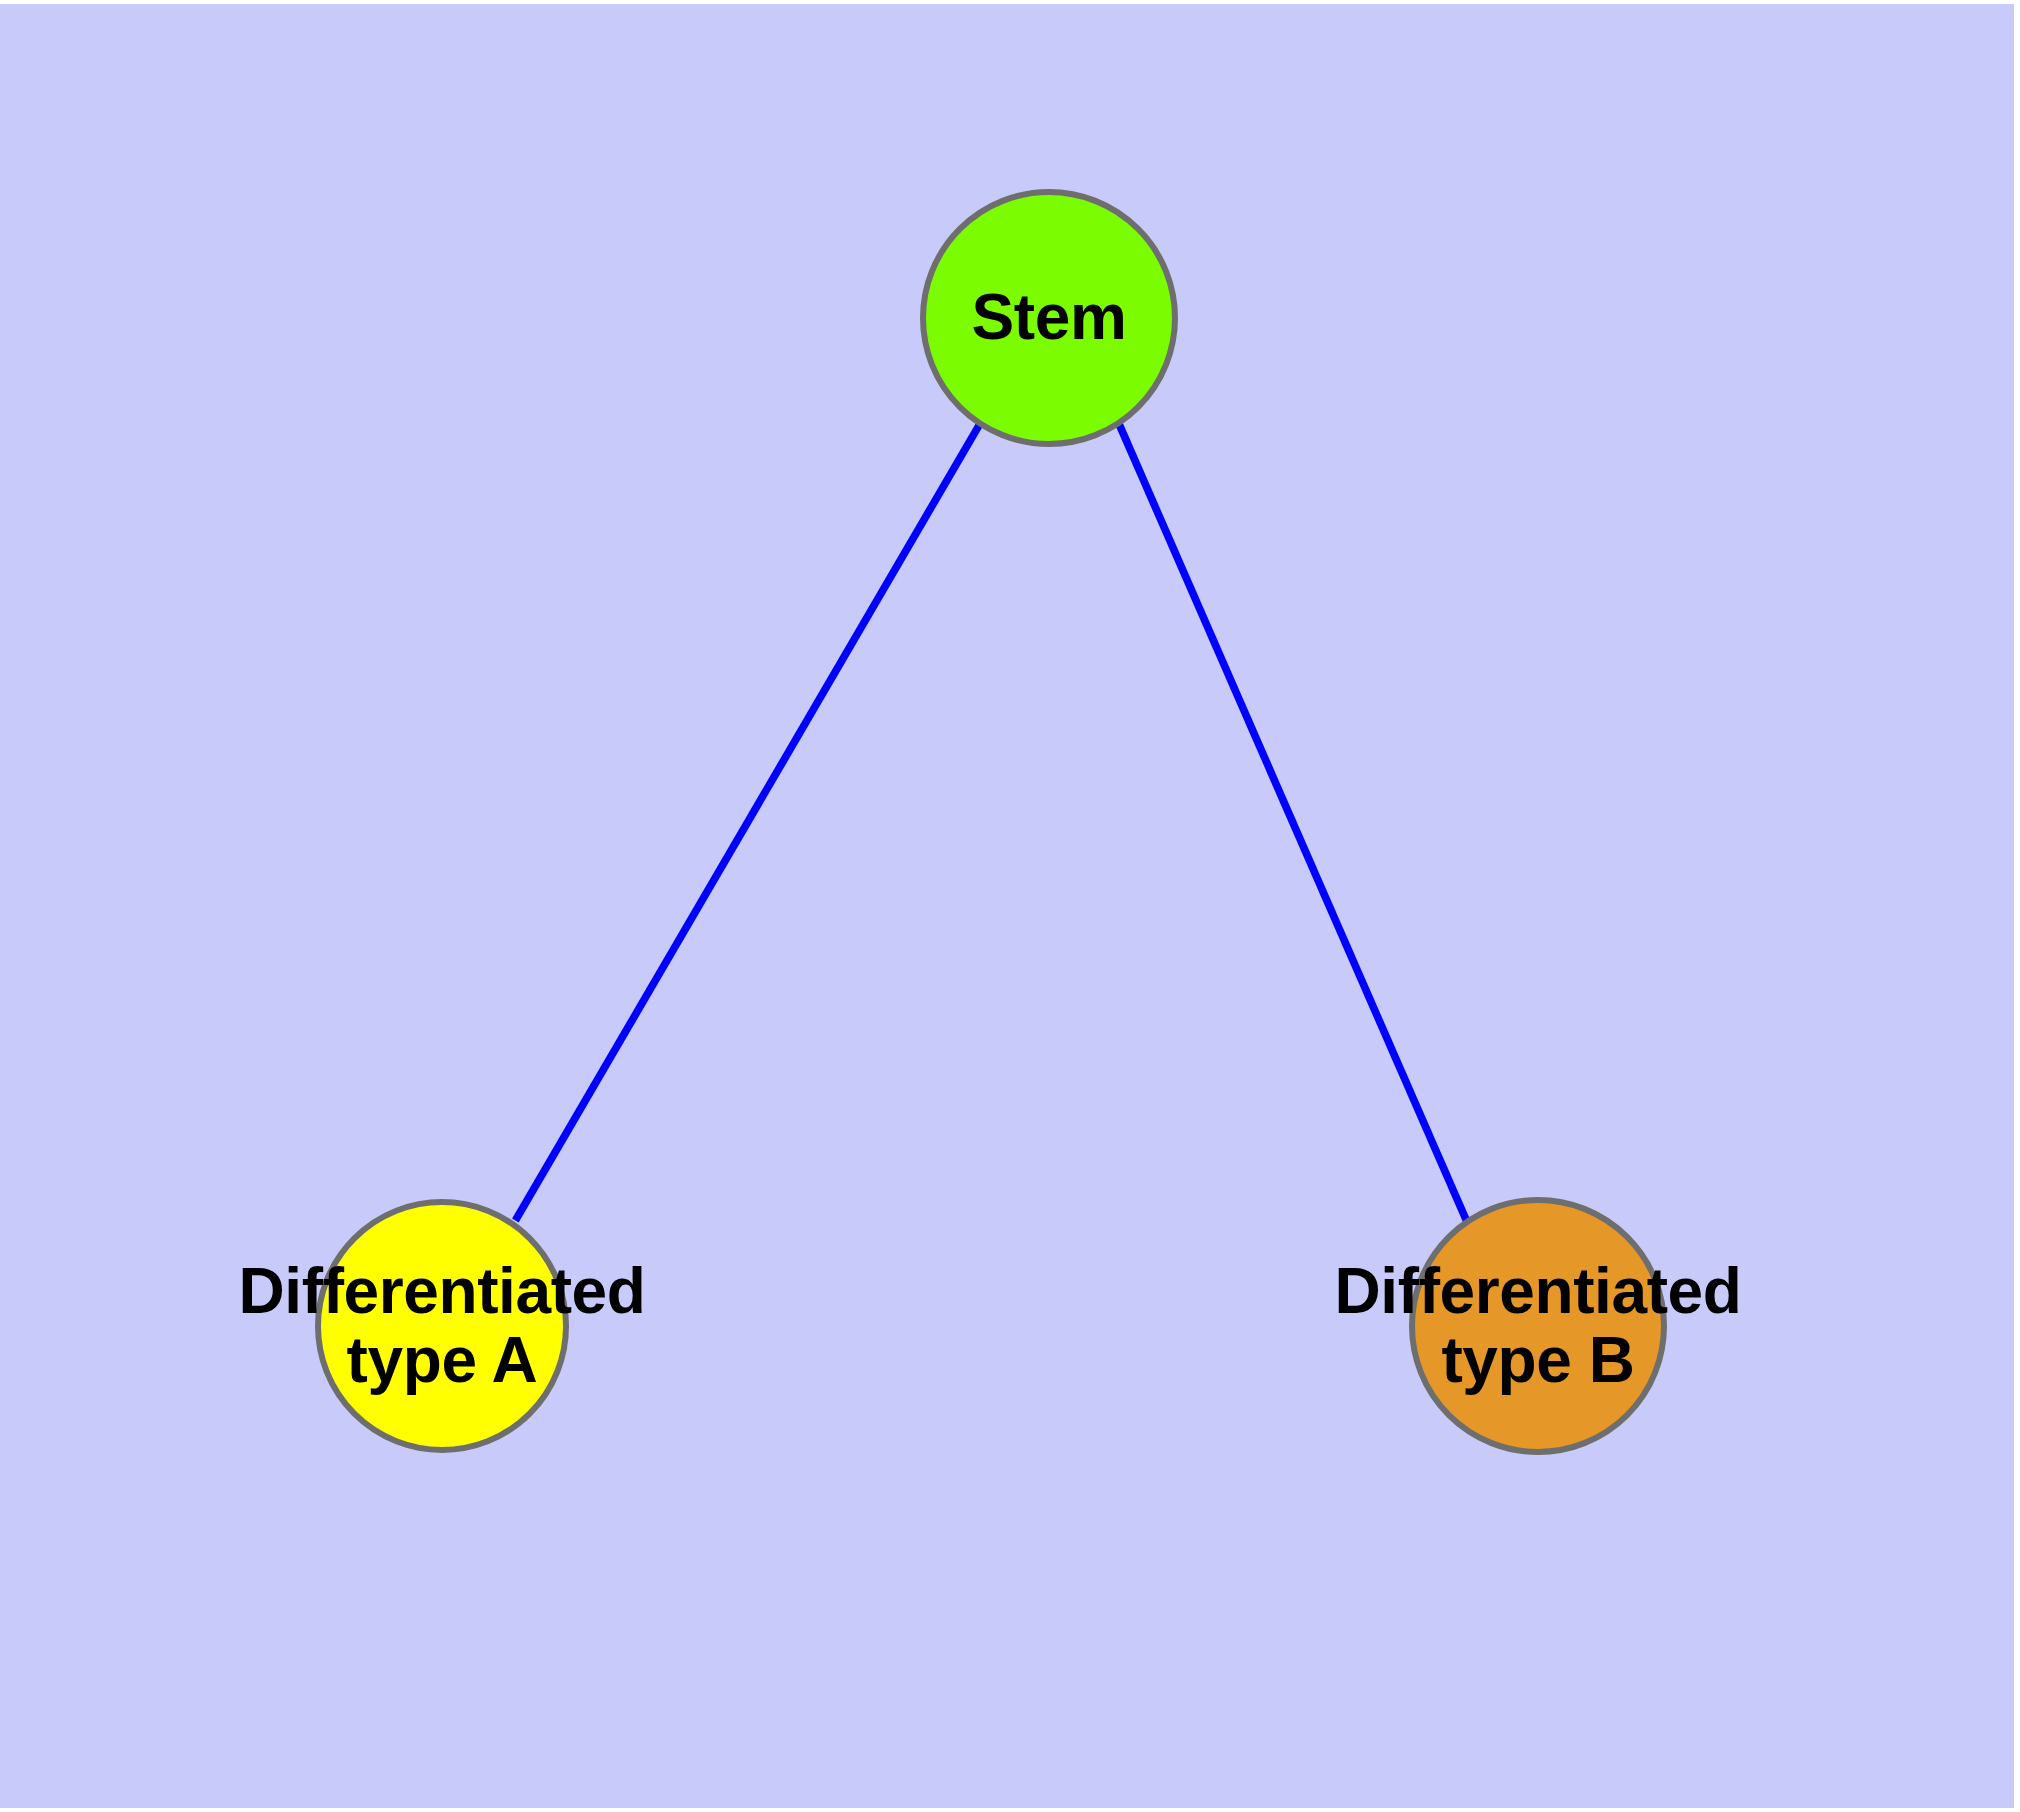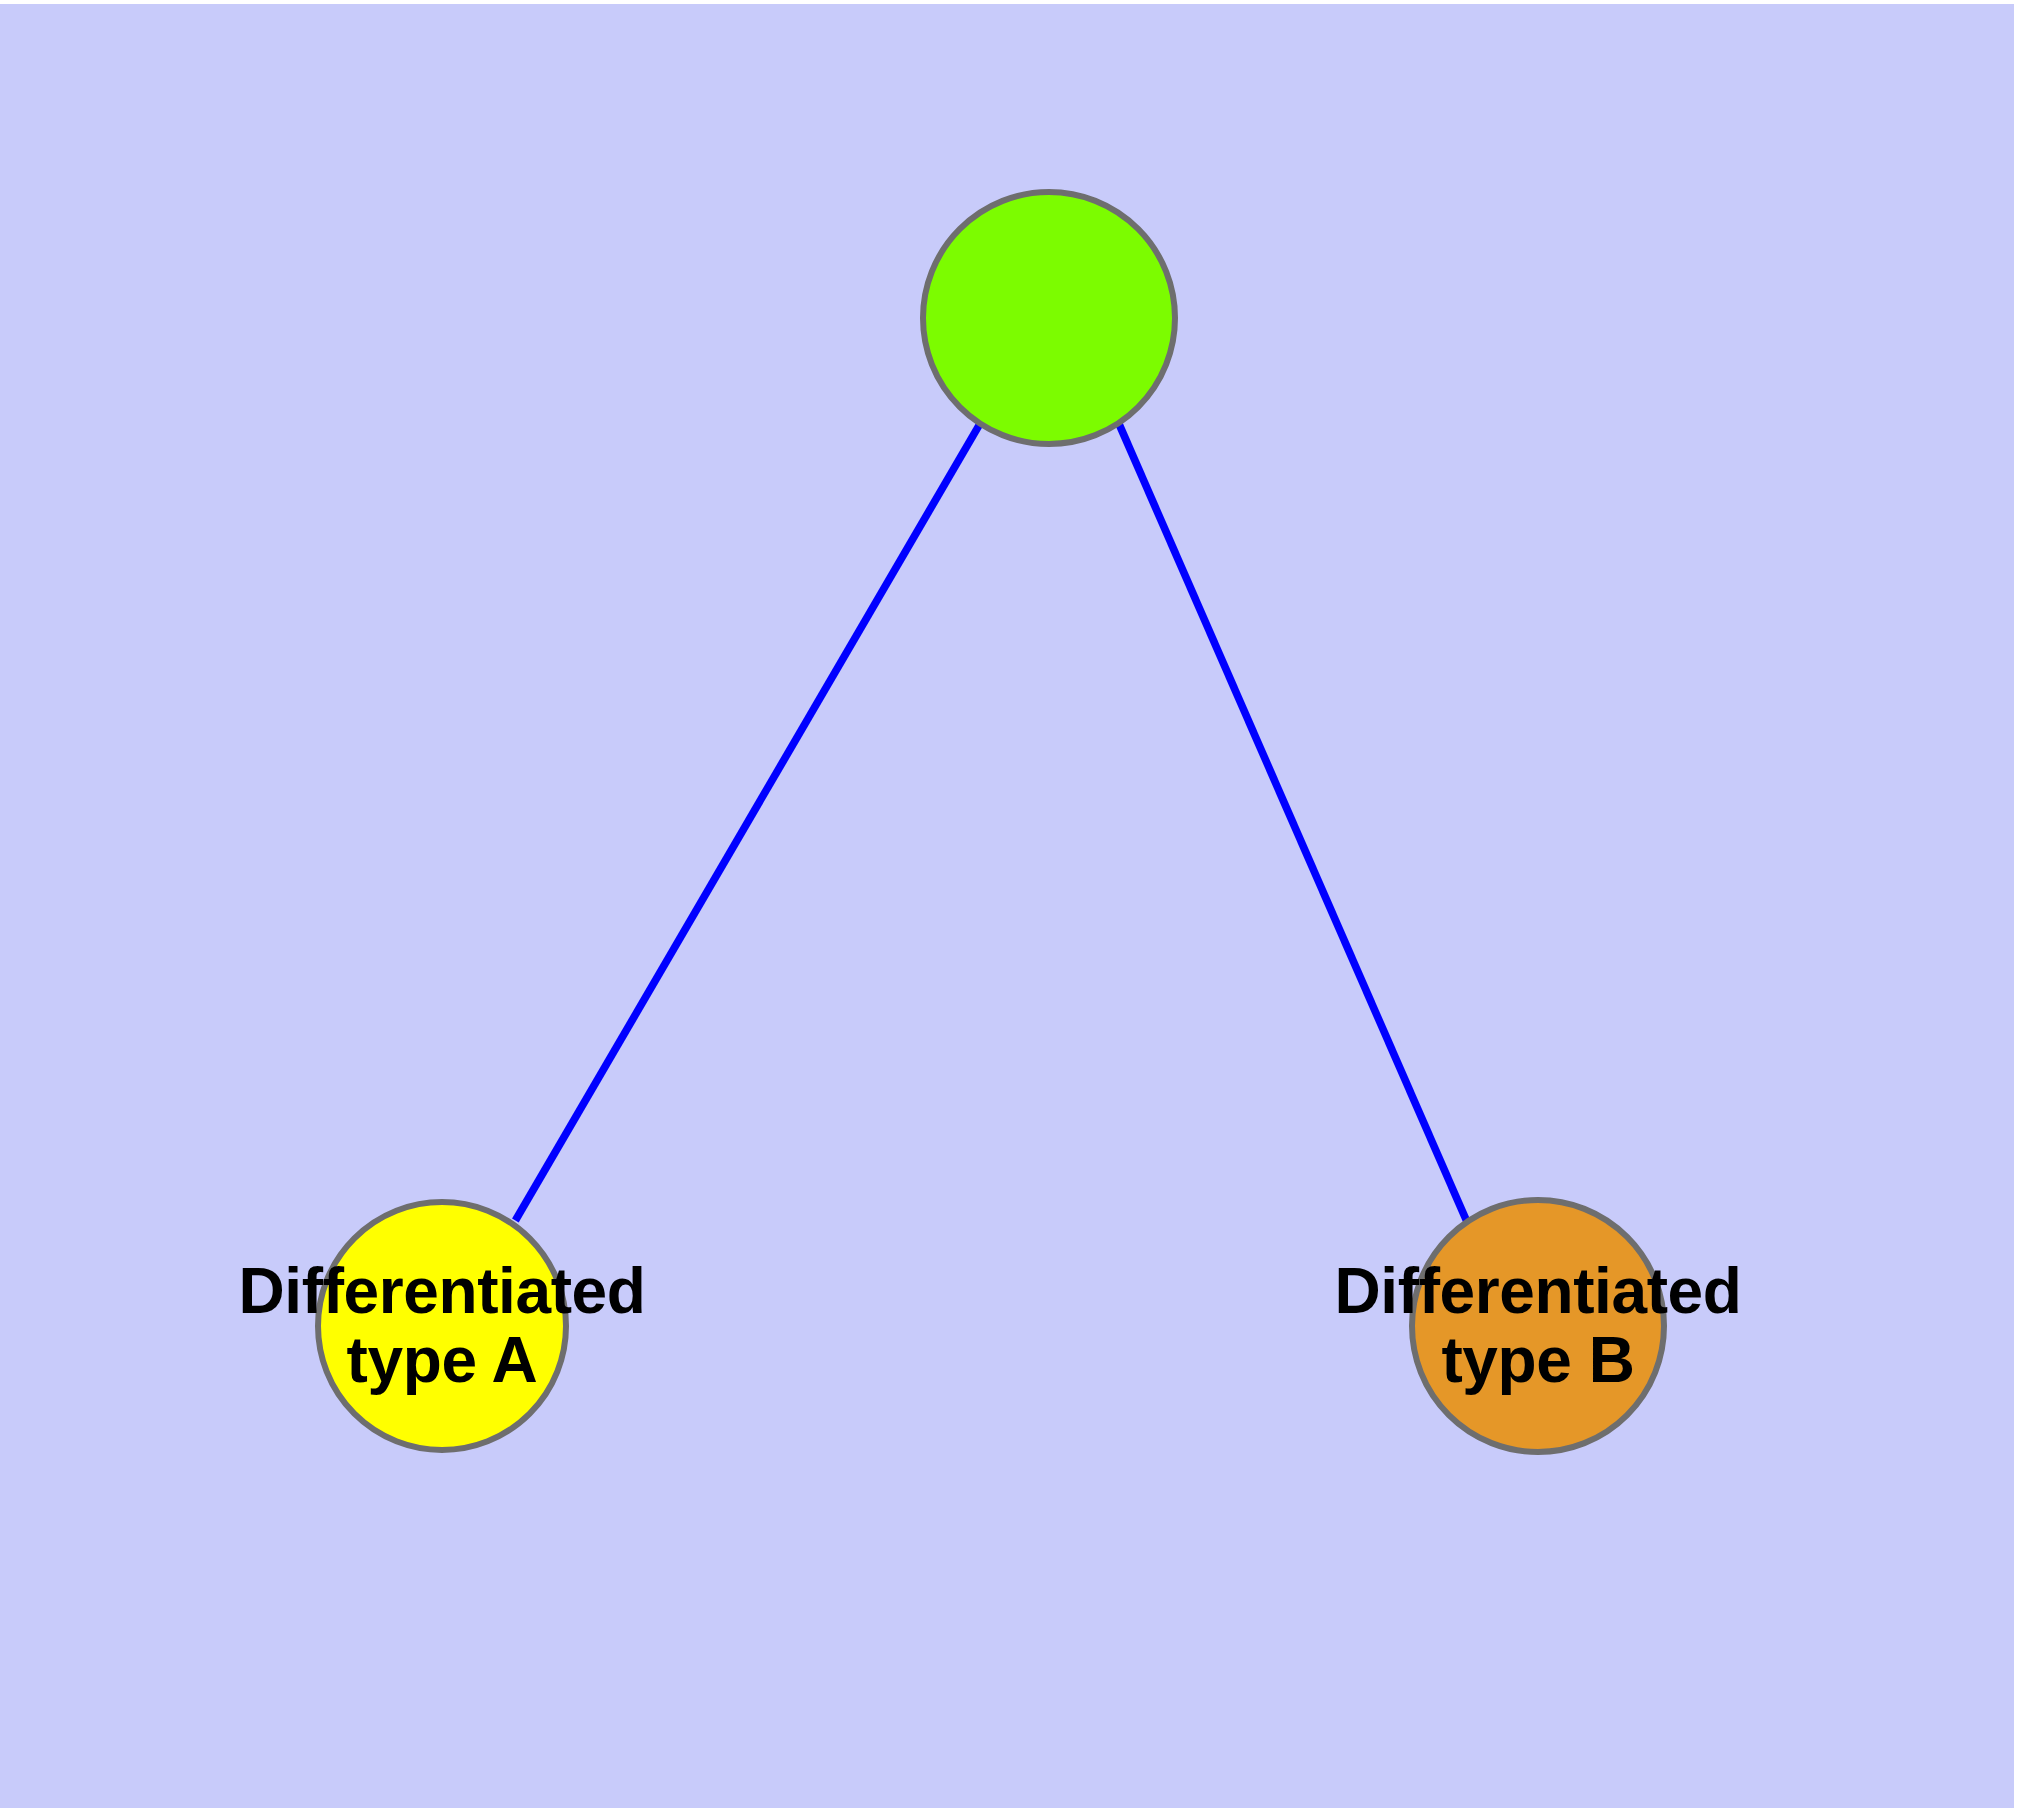--- a/index.html
+++ b/index.html
@@ -96,20 +96,21 @@
 
     <svg id="edge-layer" viewBox="0 0 2376 2128" preserveAspectRatio="none">
       <line x1="1155" y1="497" x2="608" y2="1435" stroke="#0000ff" stroke-width="9" stroke-linecap="butt"></line>
       <line x1="1320" y1="495" x2="1730" y2="1435" stroke="#0000ff" stroke-width="9" stroke-linecap="butt"></line>
     </svg>
 
     <div class="node" id="node-stem" style="left: 920px; top: 185px; width: 258px; height: 258px; background: rgb(124, 252, 0); border-color: rgb(110, 110, 110);"></div>
     <div class="node" id="node-diff-a" style="left: 315px; top: 1195px; width: 254px; height: 254px; background: rgb(255, 255, 0); border-color: rgb(110, 110, 110);"></div>
     <div class="node" id="node-diff-b" style="left: 1409px; top: 1193px; width: 258px; height: 258px; background: rgb(229, 151, 40); border-color: rgb(110, 110, 110);"></div>
 
+    <div class="node-label" id="label-stem" style="left: 710px; width: 678px; top: 279px;">Stem</div>
     <div class="node-label" id="label-diff-a" style="left: 103px; width: 678px; top: 1253px;">Differentiated
 type A</div>
     <div class="node-label" id="label-diff-b" style="left: 1199px; width: 678px; top: 1253px;">Differentiated
 type B</div>
 
   </div>
 </div>
 
 
 </body></html>

